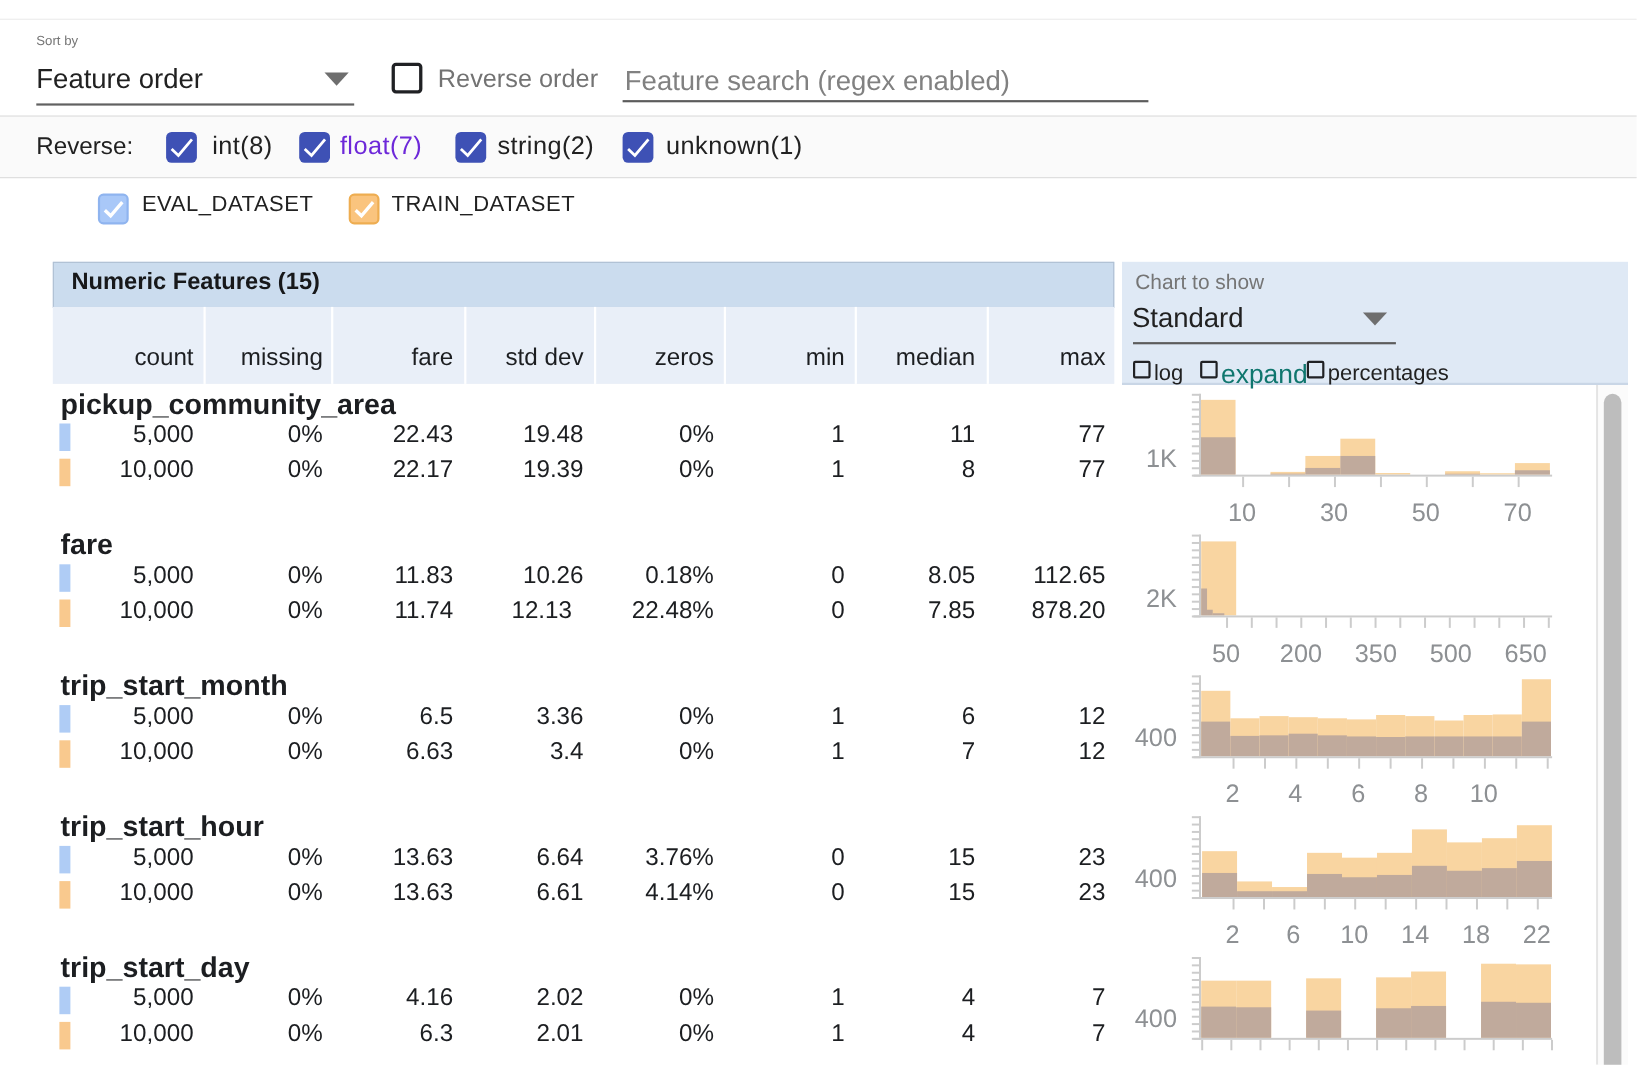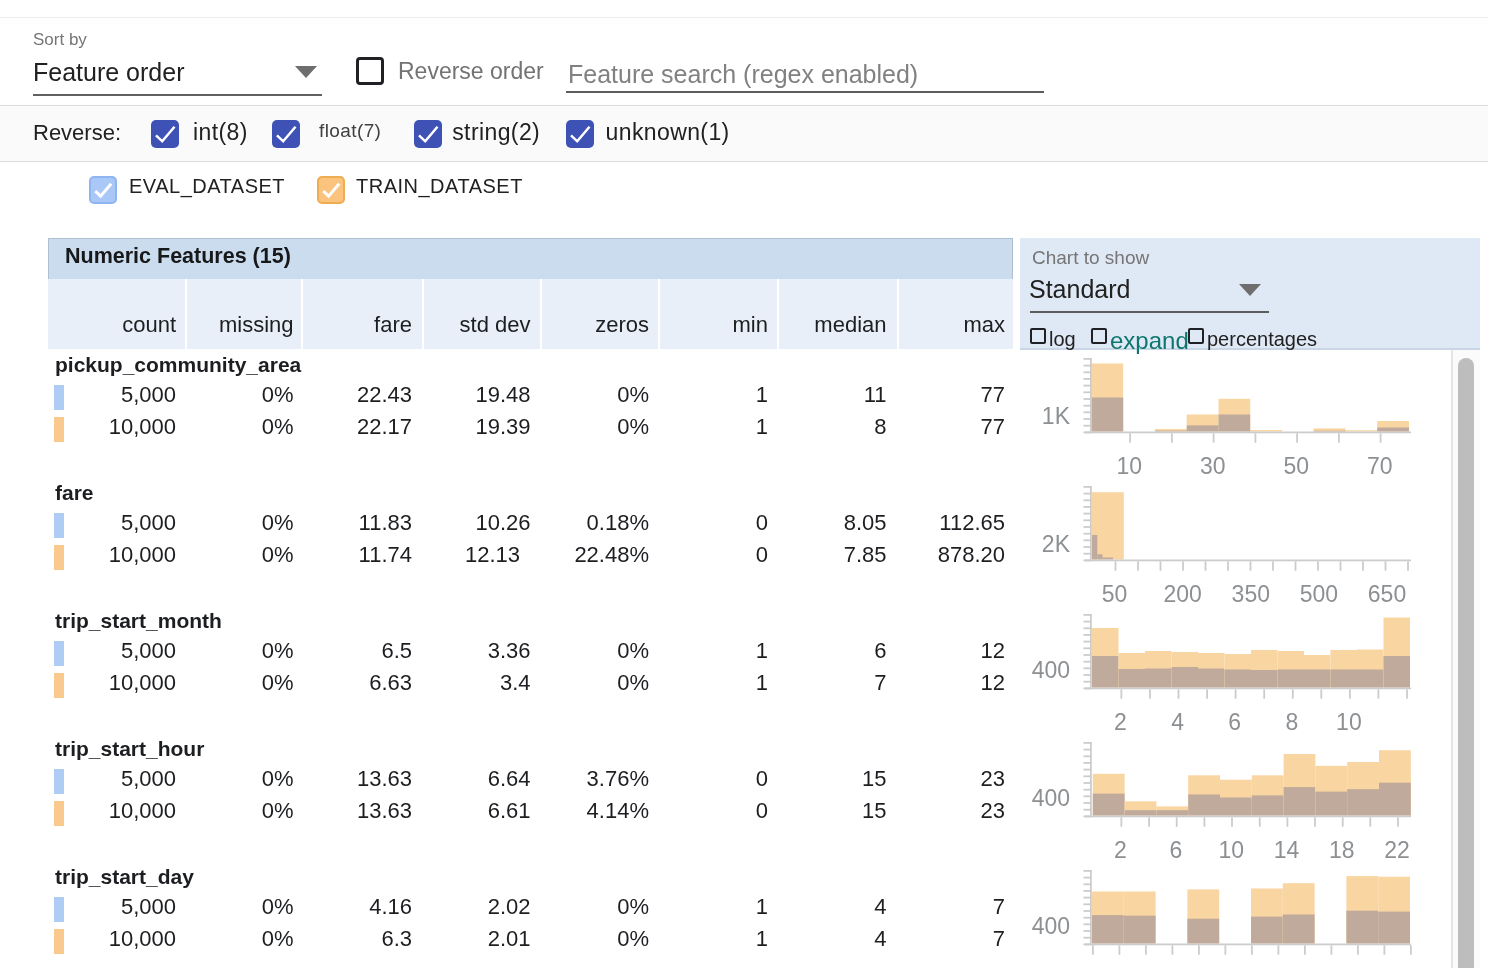--- a/index.html
+++ b/index.html
@@ -3,35 +3,35 @@
 <meta charset="utf-8">
 <style>
 * { margin:0; padding:0; box-sizing:border-box; }
 html,body { width:1488px; height:968px; background:#fff; overflow:hidden;
   font-family:"Liberation Sans", sans-serif; }
 #app { position:relative; width:1488px; height:968px; }
 .abs { position:absolute; line-height:1; white-space:nowrap; }
 #charts { position:absolute; left:0; top:0; }
 .num { position:absolute; width:150px; text-align:right; font-size:22px; line-height:1; color:#1c1e21; }
 .colh { position:absolute; width:150px; text-align:right; font-size:22px; line-height:1; color:#1c1e21; }
-.fname { position:absolute; left:55px; font-size:21px; font-weight:bold; color:#1c1e21; line-height:1; }
+.fname { position:absolute; left:55px; font-size:26px; font-weight:bold; color:#1c1e21; line-height:1; }
 .sw { position:absolute; left:54px; width:10px; height:25.5px; }
 .swb { background:#afccf5; }
 .swo { background:#f9c98e; }
 .vsep { position:absolute; top:279px; height:69.5px; width:2px; background:#fff; }
 .cb { position:absolute; border-radius:3px; }
 .cb svg { position:absolute; left:0; top:0; }
 .tri { position:absolute; width:0; height:0; border-left:11px solid transparent; border-right:11px solid transparent; border-top:12px solid #6e6e6e; }
 </style>
 </head>
 <body>
 <div id="app">
 
 <div class="abs" style="left:0;top:17px;width:1488px;height:1px;background:#ececec"></div>
-<div class="abs" style="left:33px;top:31px;font-size:17px;color:#757575">Sort by</div>
+<div class="abs" style="left:33px;top:31px;font-size:12px;color:#757575">Sort by</div>
 <div class="abs" style="left:33px;top:60px;font-size:25px;color:#212121">Feature order</div>
 <div class="tri" style="left:295px;top:66px"></div>
 <div class="abs" style="left:33px;top:94px;width:289px;height:2px;background:#616161"></div>
 
 <div class="cb" style="left:356px;top:57px;width:28px;height:28px;border:3px solid #202124;border-radius:4px"></div>
 <div class="abs" style="left:398px;top:60px;font-size:23px;color:#737373">Reverse order</div>
 
 <div class="abs" style="left:568px;top:62px;font-size:25px;color:#818181">Feature search (regex enabled)</div>
 <div class="abs" style="left:566px;top:90.5px;width:478px;height:2px;background:#5c5c5c"></div>
 
@@ -41,21 +41,21 @@
       <svg width="28" height="28">
         <polyline points="5.0,15.4 11.2,21.3 23.5,6.7" fill="none" stroke="#fff" stroke-width="2.5"></polyline>
       </svg>
     </div>
 <div class="abs" style="left:193px;top:121px;font-size:23px;letter-spacing:0.4px;color:#212121">int(8)</div>
 <div class="cb" style="left:272.4px;top:120px;width:28px;height:28px;border-radius:5px;background:#3e51b5">
       <svg width="28" height="28">
         <polyline points="5.0,15.4 11.2,21.3 23.5,6.7" fill="none" stroke="#fff" stroke-width="2.5"></polyline>
       </svg>
     </div>
-<div class="abs" style="left:319px;top:121px;font-size:19px;letter-spacing:0.4px;color:#404040">float(7)</div>
+<div class="abs" style="left:309px;top:121px;font-size:23px;letter-spacing:0.4px;color:#6d28d9">float(7)</div>
 <div class="cb" style="left:414px;top:120px;width:28px;height:28px;border-radius:5px;background:#3e51b5">
       <svg width="28" height="28">
         <polyline points="5.0,15.4 11.2,21.3 23.5,6.7" fill="none" stroke="#fff" stroke-width="2.5"></polyline>
       </svg>
     </div>
 <div class="abs" style="left:452.2px;top:121px;font-size:23px;letter-spacing:0.4px;color:#212121">string(2)</div>
 <div class="cb" style="left:566.2px;top:120px;width:28px;height:28px;border-radius:5px;background:#3e51b5">
       <svg width="28" height="28">
         <polyline points="5.0,15.4 11.2,21.3 23.5,6.7" fill="none" stroke="#fff" stroke-width="2.5"></polyline>
       </svg>

